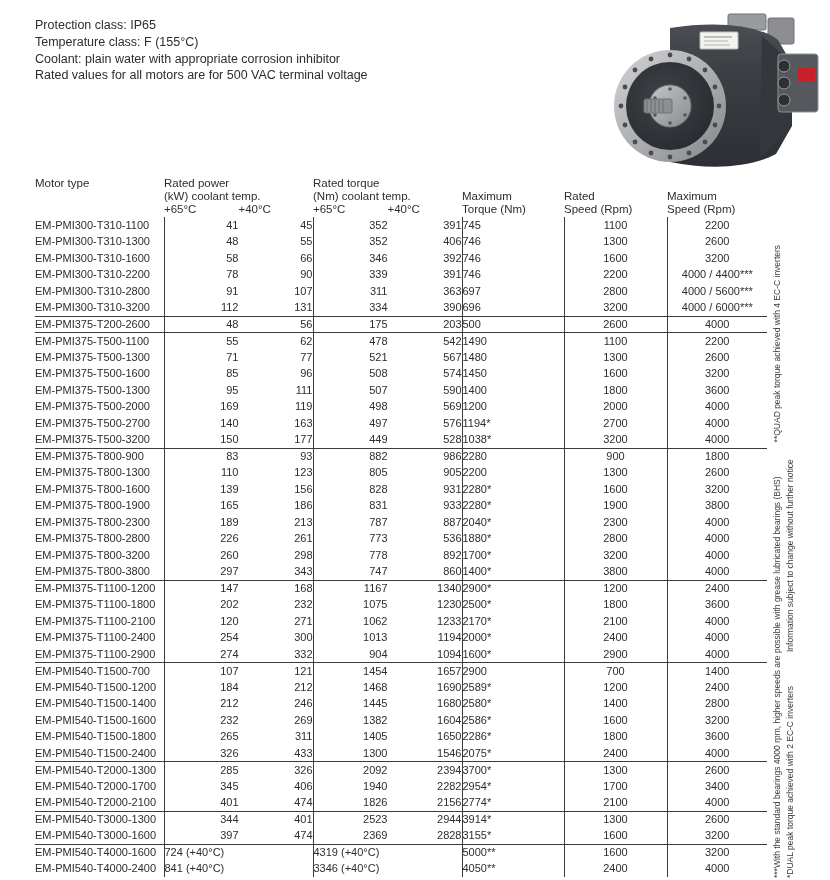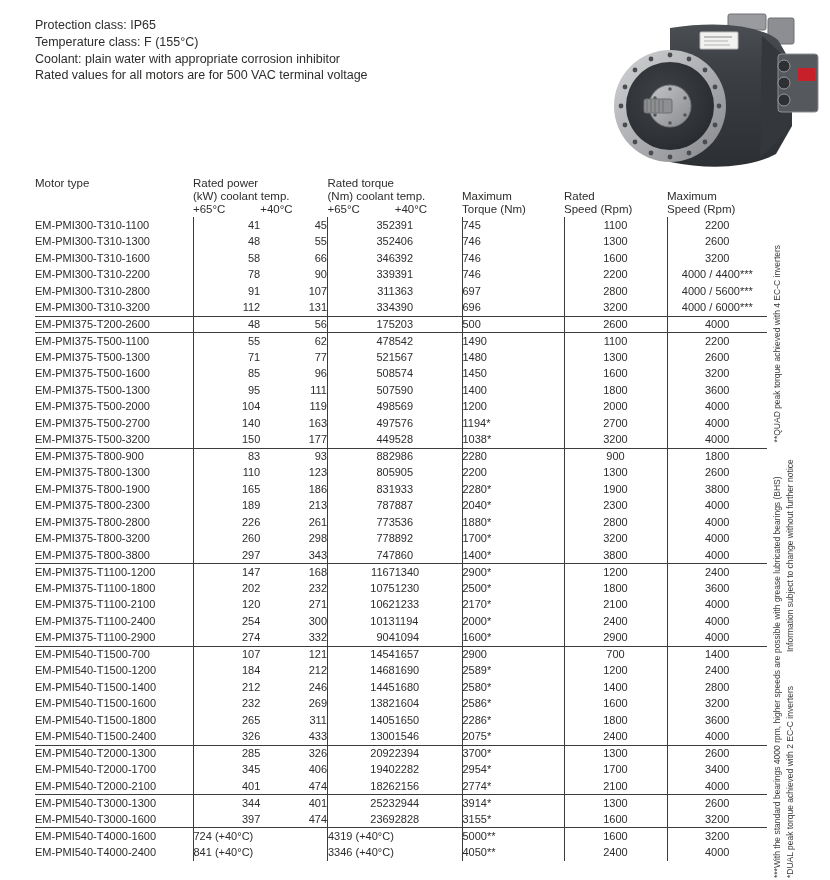--- a/index.html
+++ b/index.html
@@ -17,25 +17,25 @@
     position:absolute; left:35px; top:176px; width:732px;
     border-collapse:collapse; table-layout:fixed;
   }
   table.spec th { font-weight:normal; font-size:11.5px; text-align:left; vertical-align:bottom; padding:0; white-space:nowrap; }
   thead tr.h1 th, thead tr.h2 th { height:13px; }
   thead tr.h3 th { height:15px; padding-bottom:2px; }
   table.spec td {
     font-size:11px; height:16.5px; padding:0; line-height:1;
     vertical-align:middle; white-space:nowrap;
   }
-  .c0 { width:158px; text-align:left; padding-left:1px; }
+  .c0 { width:129px; text-align:left; padding-left:1px; }
   .c1 { width:65px;  text-align:right; padding-right:9px; }
   .c2 { width:68px;  text-align:right; padding-right:20px; }
   .c3 { width:68px;  text-align:right; padding-right:9px; }
-  .c4 { width:68px;  text-align:left; padding-right:20px; }
+  .c4 { width:68px;  text-align:right; padding-right:20px; }
   .c5 { width:102px; }
   .c6 { width:103px; text-align:center; }
   .c7 { width:100px; text-align:center; }
   .cm1 { text-align:left; }
   .cm2 { text-align:left; }
   tbody .c1, tbody .c3, tbody .c5, tbody .c6, tbody .c7,
   tbody .cm1, tbody .cm2 { border-left:1px solid #3c3c3c; }
   tbody tr.sep td { border-top:1px solid #3c3c3c; }
   thead .hL5 { text-align:left; padding-left:8px; }
   thead .hL6 { text-align:left; padding-left:11px; }
@@ -277,21 +277,21 @@
         <td class="c1">95</td>
         <td class="c2">111</td>
         <td class="c3">507</td>
         <td class="c4">590</td>
         <td class="c5">1400</td>
         <td class="c6">1800</td>
         <td class="c7">3600</td>
       </tr>
       <tr>
         <td class="c0">EM-PMI375-T500-2000</td>
-        <td class="c1">104</td>
+        <td class="c1">169</td>
         <td class="c2">119</td>
         <td class="c3">498</td>
         <td class="c4">569</td>
         <td class="c5">1200</td>
         <td class="c6">2000</td>
         <td class="c7">4000</td>
       </tr>
       <tr>
         <td class="c0">EM-PMI375-T500-2700</td>
         <td class="c1">140</td>
@@ -326,20 +326,30 @@
         <td class="c0">EM-PMI375-T800-1300</td>
         <td class="c1">110</td>
         <td class="c2">123</td>
         <td class="c3">805</td>
         <td class="c4">905</td>
         <td class="c5">2200</td>
         <td class="c6">1300</td>
         <td class="c7">2600</td>
       </tr>
       <tr>
+        <td class="c0">EM-PMI375-T800-1600</td>
+        <td class="c1">139</td>
+        <td class="c2">156</td>
+        <td class="c3">828</td>
+        <td class="c4">931</td>
+        <td class="c5">2280*</td>
+        <td class="c6">1600</td>
+        <td class="c7">3200</td>
+      </tr>
+      <tr>
         <td class="c0">EM-PMI375-T800-1900</td>
         <td class="c1">165</td>
         <td class="c2">186</td>
         <td class="c3">831</td>
         <td class="c4">933</td>
         <td class="c5">2280*</td>
         <td class="c6">1900</td>
         <td class="c7">3800</td>
       </tr>
       <tr>

